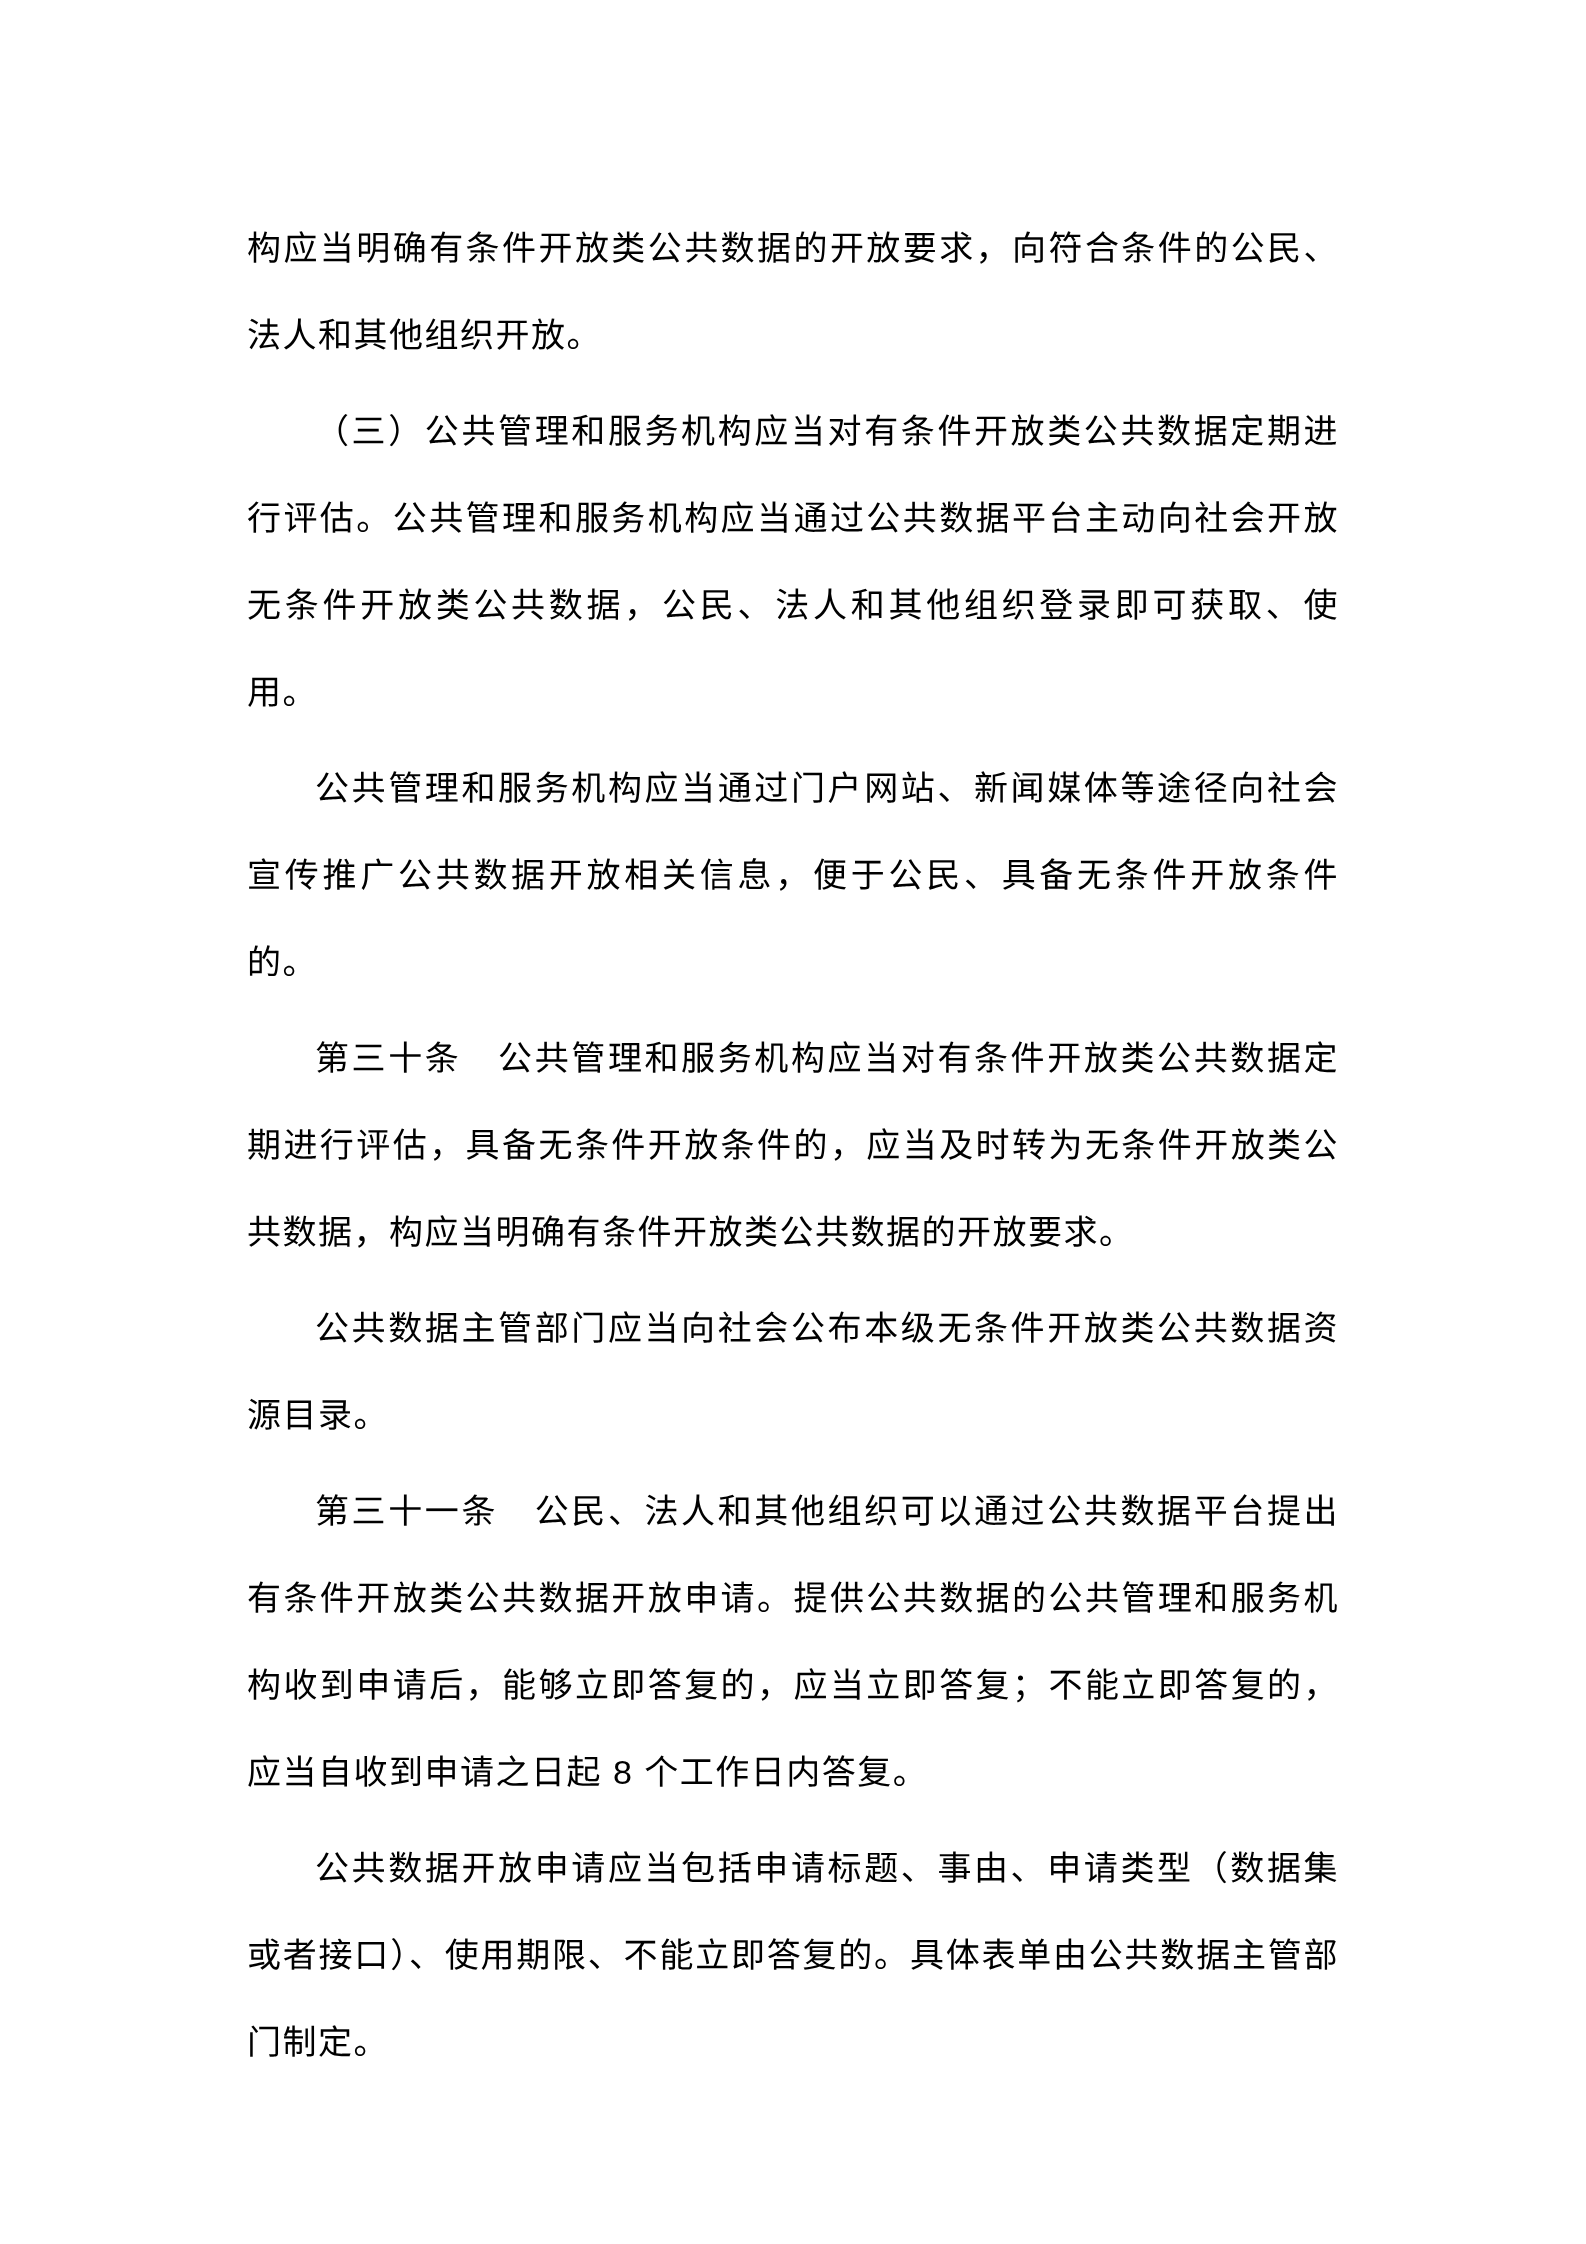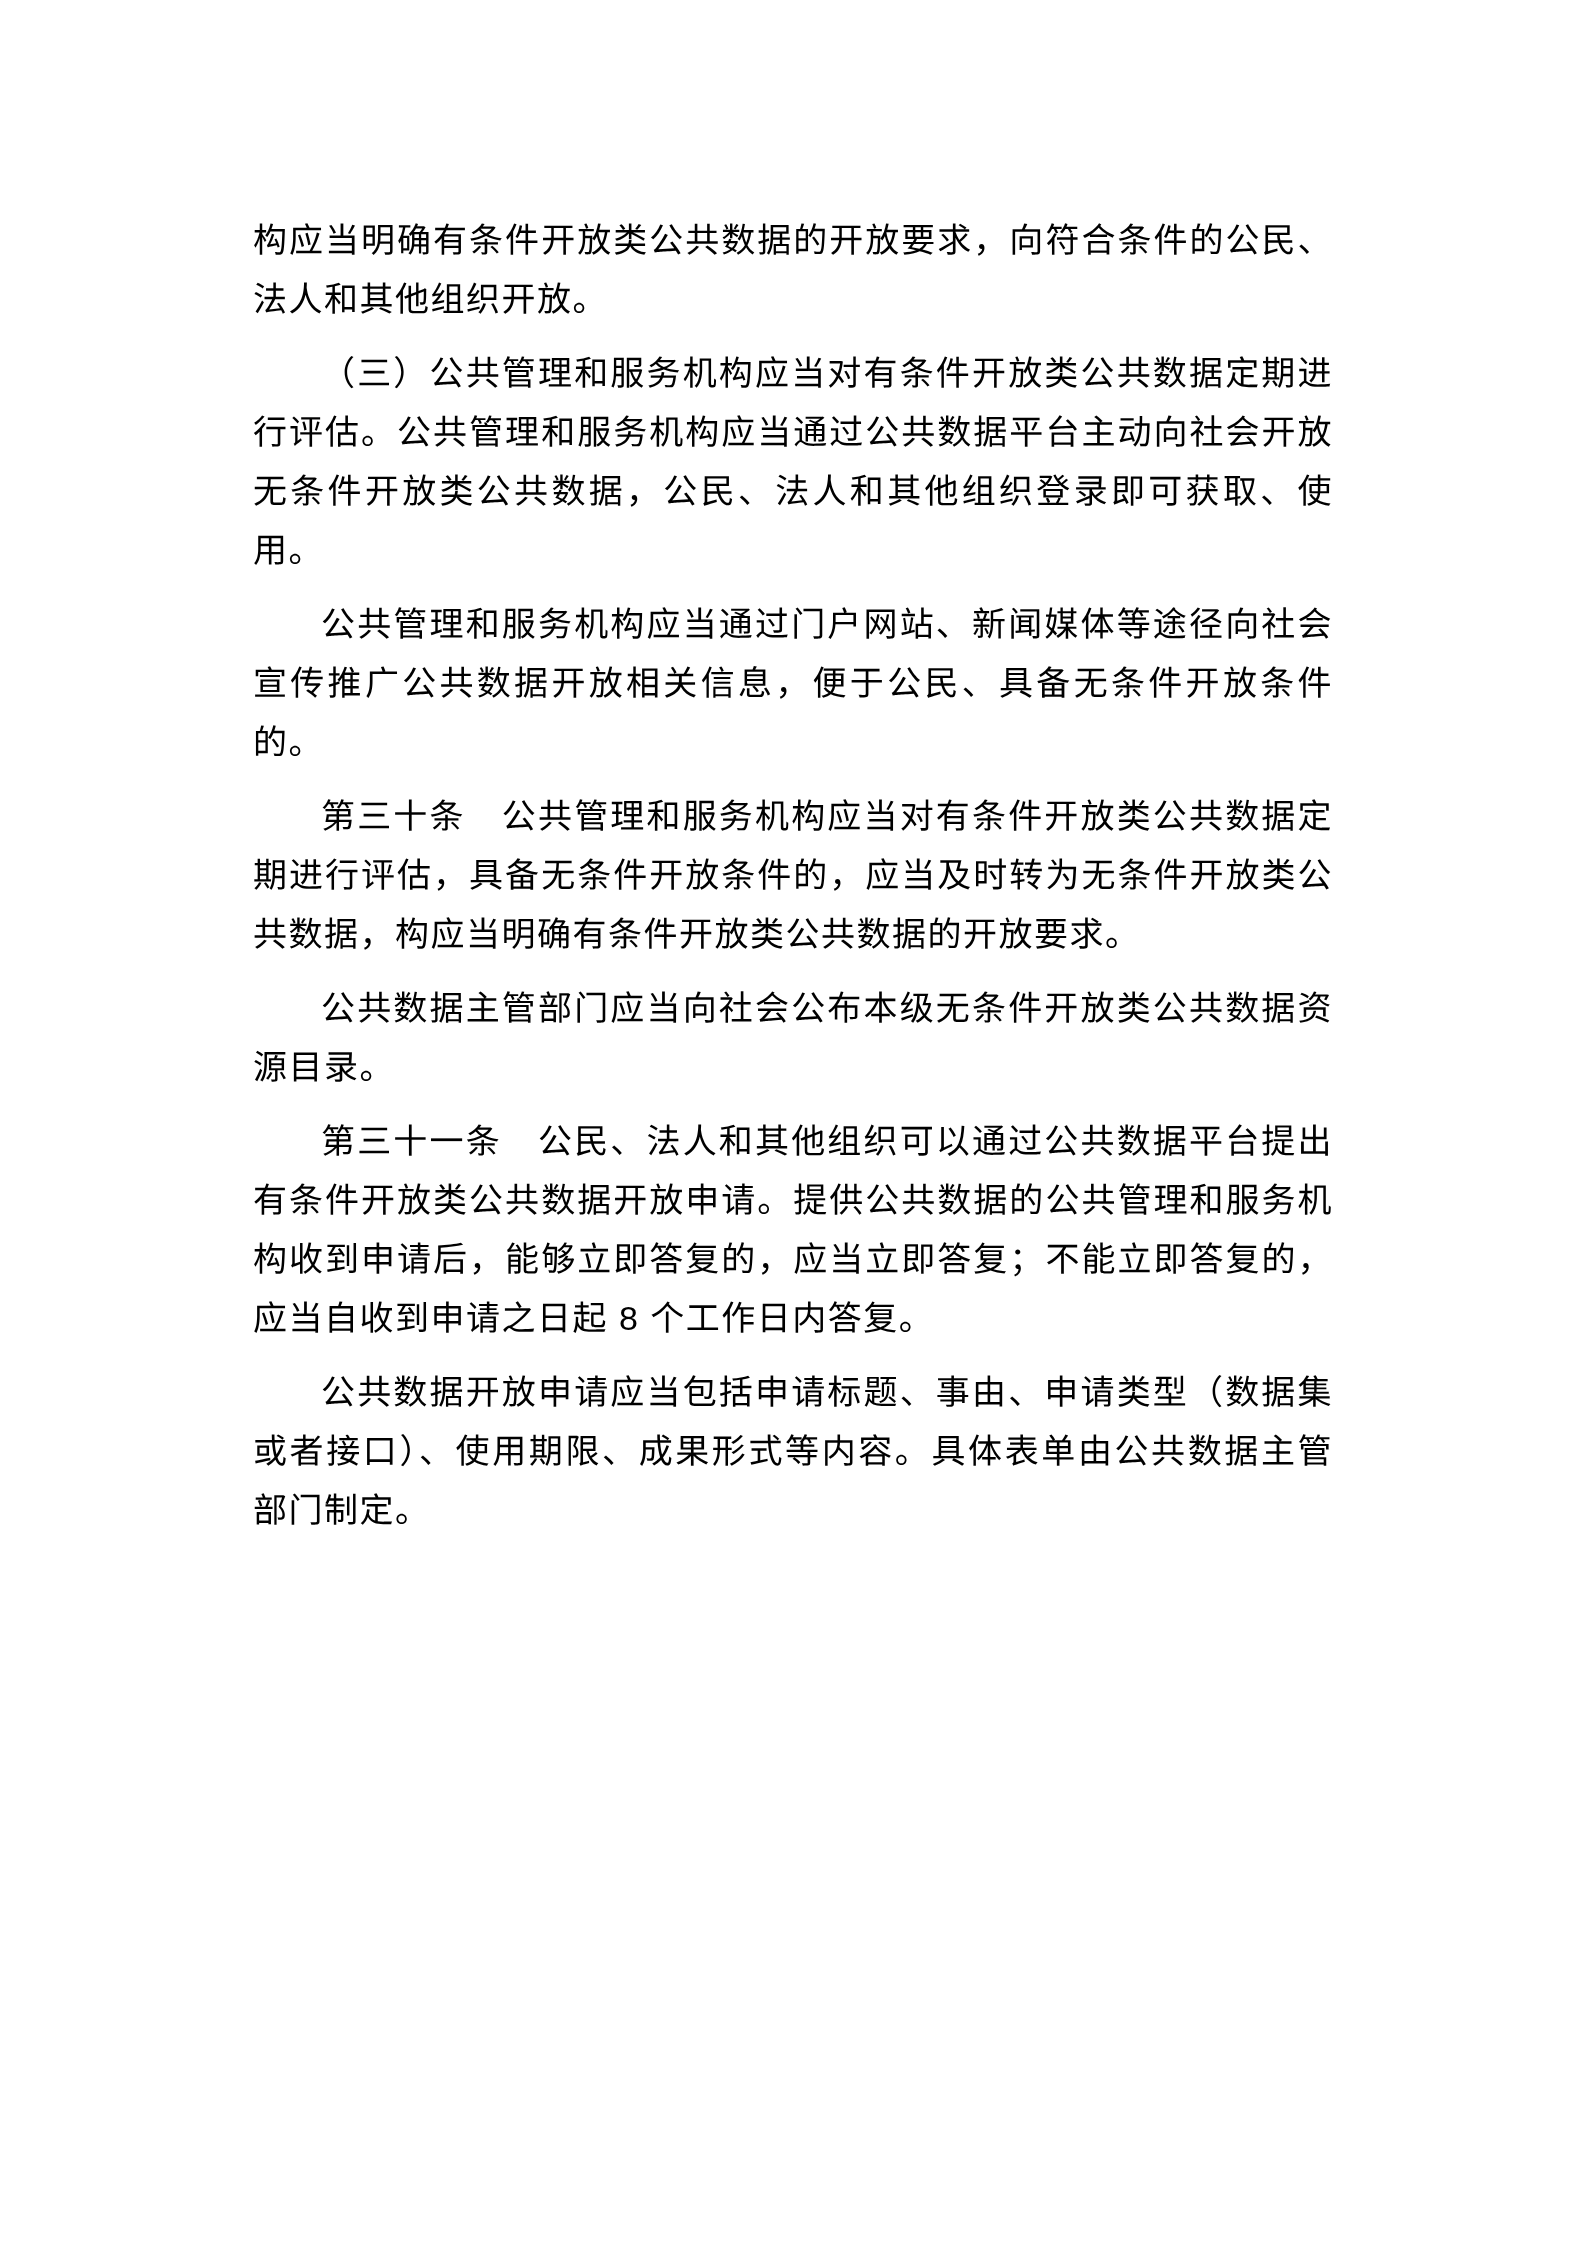--- a/index.html
+++ b/index.html
@@ -19,24 +19,24 @@
 
   
   .content {
     position: absolute;
     left: 238px;
     top: 196px;
     width: 1110px;
   }
 
   .para {
-    margin: 15px;
+    margin: 9px;
     padding: 0;
     font-size: 34px;
-    line-height: 59px;
+    line-height: 87px;
     letter-spacing: 1.5px;
     text-align: justify;
     text-justify: inter-character;
     color: #000000;
     word-break: break-all;
   }
 
   .para.indent { text-indent: 2em; }
 </style>
 </head>
@@ -51,16 +51,16 @@
 
     <p class="para indent">公共管理和服务机构应当通过门户网站、新闻媒体等途径向社会宣传推广公共数据开放相关信息，便于公民、具备无条件开放条件的。</p>
 
     <p class="para indent">第三十条　公共管理和服务机构应当对有条件开放类公共数据定期进行评估，具备无条件开放条件的，应当及时转为无条件开放类公共数据，构应当明确有条件开放类公共数据的开放要求。</p>
 
 
     <p class="para indent">公共数据主管部门应当向社会公布本级无条件开放类公共数据资源目录。</p>
 
     <p class="para indent">第三十一条　公民、法人和其他组织可以通过公共数据平台提出有条件开放类公共数据开放申请。提供公共数据的公共管理和服务机构收到申请后，能够立即答复的，应当立即答复；不能立即答复的，应当自收到申请之日起 8 个工作日内答复。</p>
 
-    <p class="para indent">公共数据开放申请应当包括申请标题、事由、申请类型（数据集或者接口）、使用期限、成果形式等内容。具体表单由公共数据主管部门制定。</p>
+    <p class="para indent">公共数据开放申请应当包括申请标题、事由、申请类型（数据集或者接口）、使用期限、不能立即答复的。具体表单由公共数据主管部门制定。</p>
 
   </div>
 </div>
 
 </body></html>

